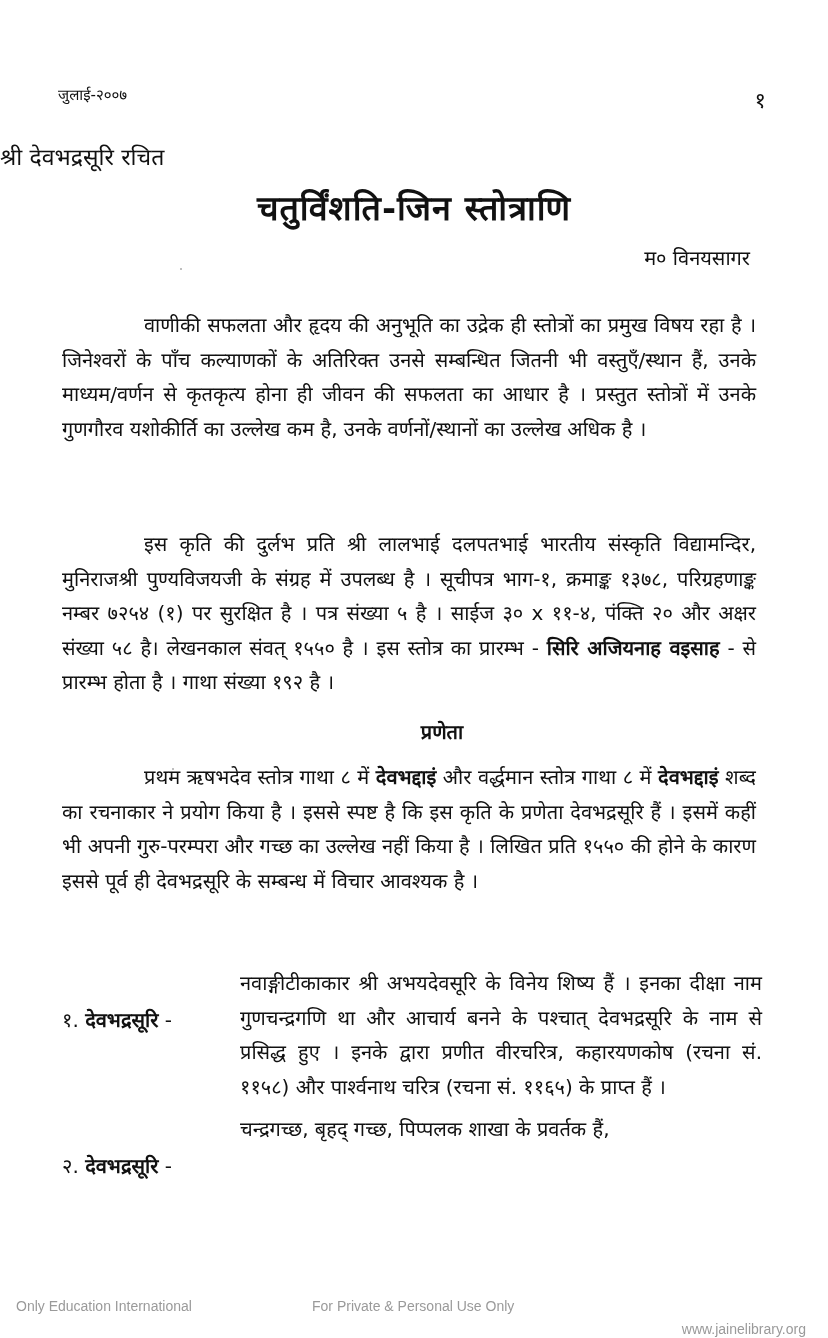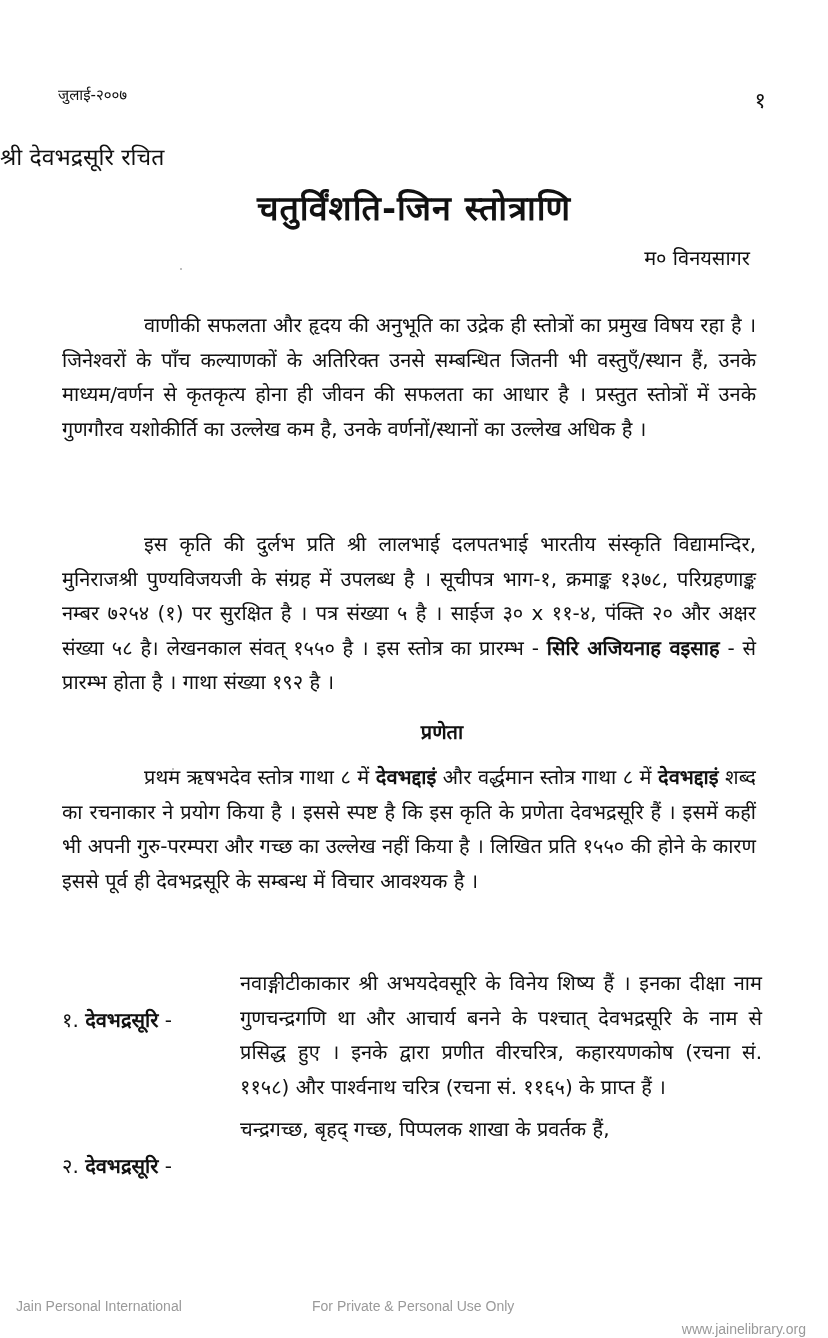--- a/index.html
+++ b/index.html
@@ -95,18 +95,18 @@
     <div class="list-item">
       <div class="list-label"><span class="num">२.</span> <span class="name">देवभद्रसूरि</span><span> - </span></div>
       <div class="list-body">चन्द्रगच्छ, बृहद् गच्छ, पिप्पलक शाखा के प्रवर्तक हैं,</div>
     </div>
   </div>
 
   <div class="spec-dot" style="left:180px;top:268px;"></div>
   <div class="spec-dot" style="left:172px;top:768px;"></div>
 
   <div class="footer">
-    <span class="f1">Jain Personal International</span>
+    <span class="f1">Only Education International</span>
     <span class="f2">For Private &amp; Personal Use Only</span>
     <span class="f3">www.jainelibrary.org</span>
   </div>
 
 </div>
 
 </body></html>

